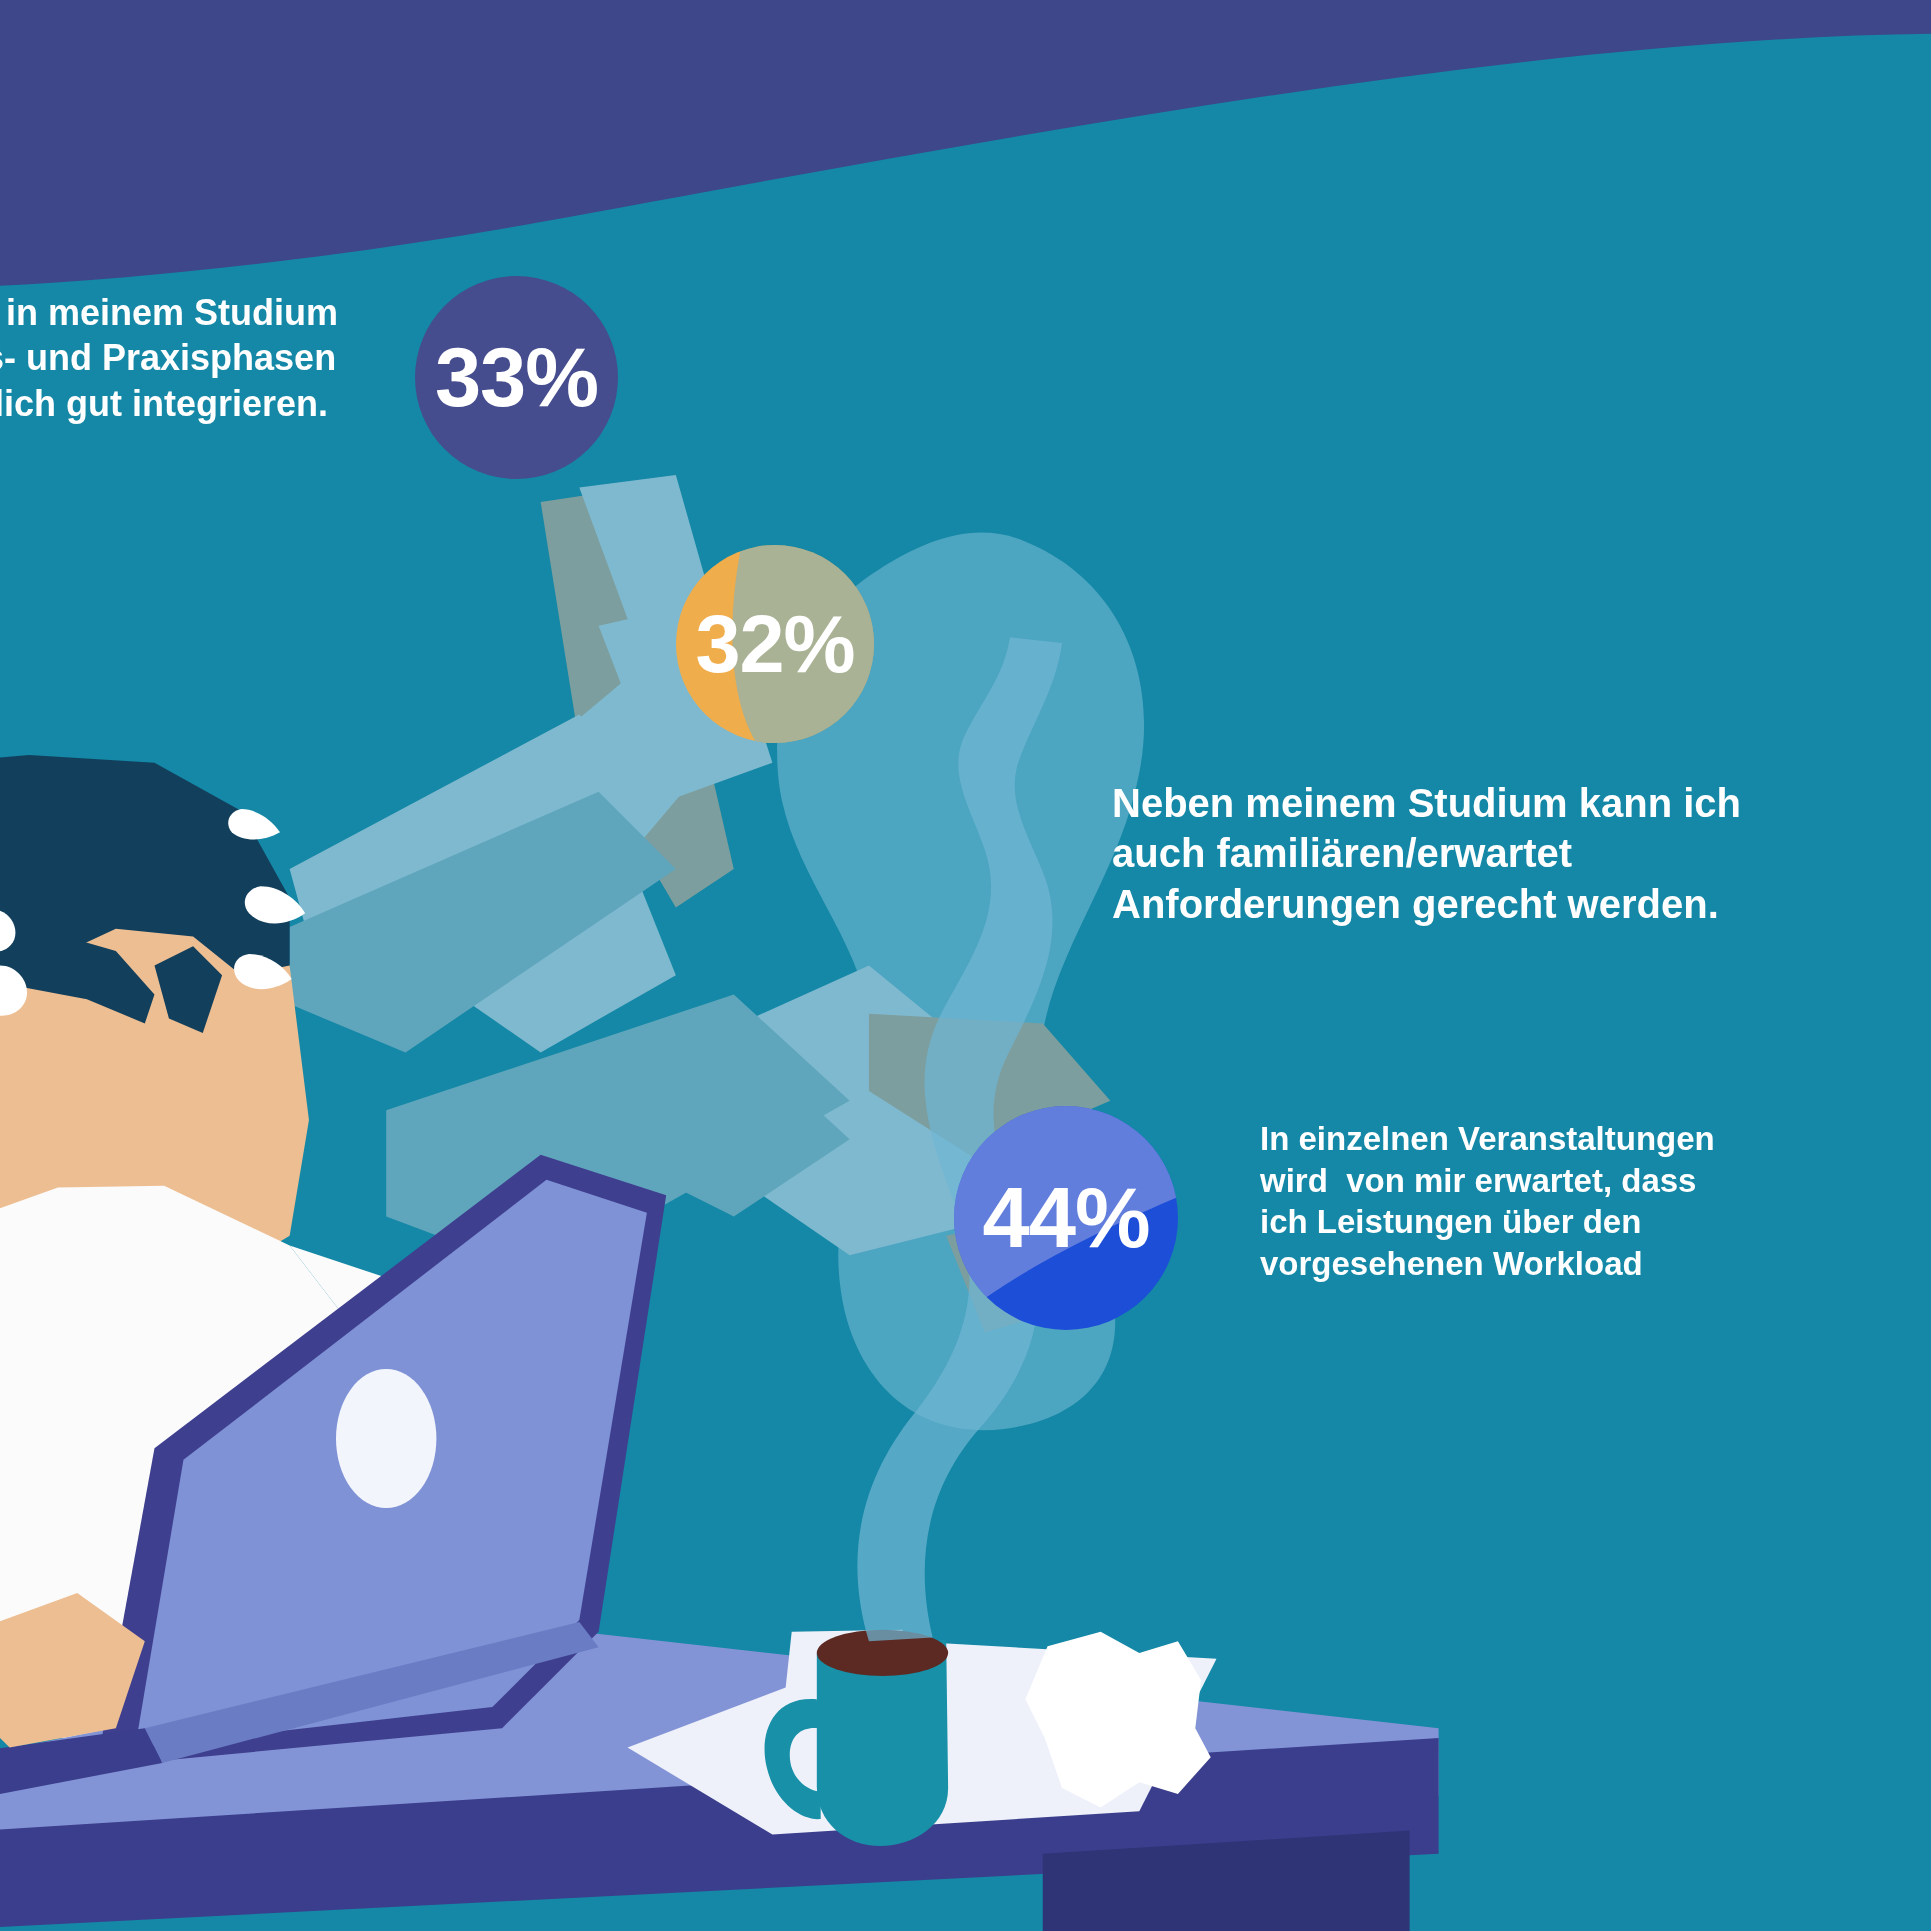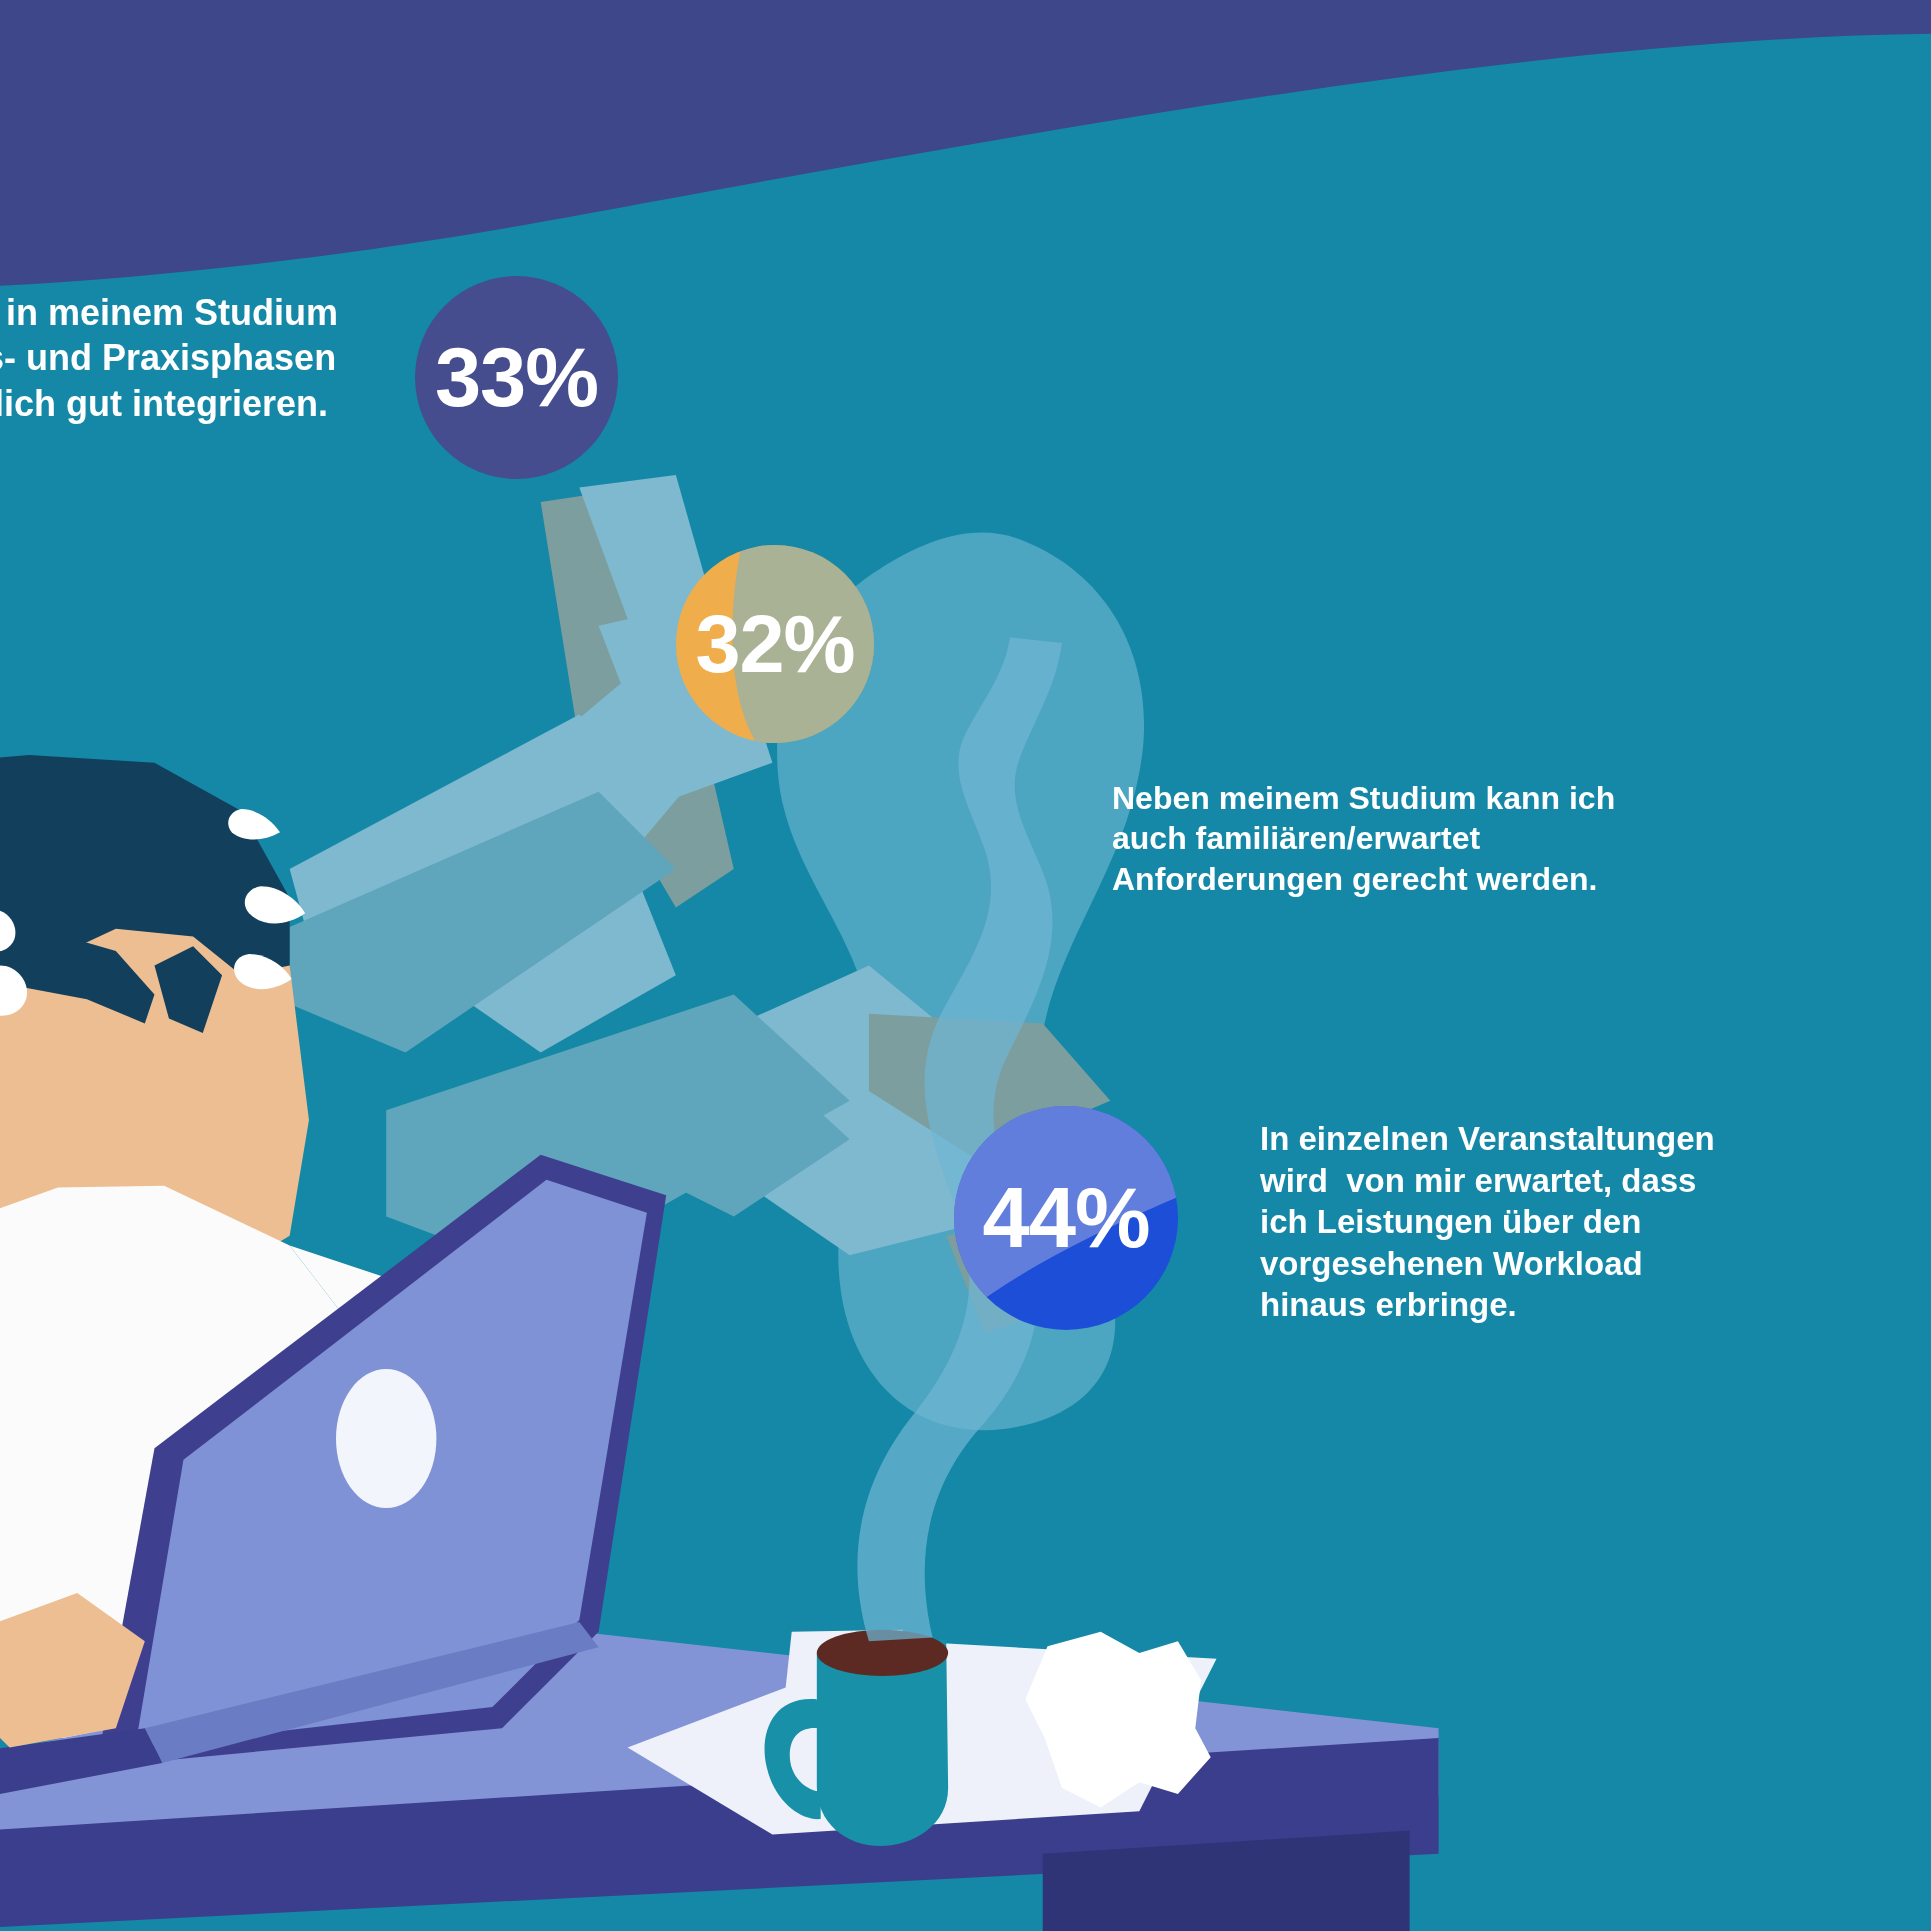--- a/index.html
+++ b/index.html
@@ -28,21 +28,21 @@
 
   
   .circle-haze{position:absolute;border-radius:50%;z-index:2;pointer-events:none;}
 
   
   .stmt{
     position:absolute;color:#ffffff;font-weight:bold;
     line-height:1.26;z-index:45;
   }
   #stmt-33{left:-48px;top:290px;width:444px;font-size:36px;text-align:left;}
-  #stmt-32{left:1112px;top:778px;width:579px;font-size:32px;}
+  #stmt-32{left:1112px;top:778px;width:579px;font-size:40px;}
   #stmt-44{left:1224px;top:1118px;width:599px;font-size:33px;margin-left:36px;}
   .stmt .ln{display:block;white-space:pre;}
 </style>
 </head>
 <body>
 
 <div id="stage">
 
   <svg class="layer" viewBox="0 0 2000 2000" preserveAspectRatio="none" style="z-index:1">
     <rect x="0" y="0" width="2000" height="2000" fill="#1488a6"></rect>
@@ -183,17 +183,16 @@
     <span class="ln">Neben meinem Studium kann ich</span>
     <span class="ln">auch familiären/erwartet</span>
     <span class="ln">Anforderungen gerecht werden.</span>
   </div>
 
   <div class="stmt" id="stmt-44">
     <span class="ln">In einzelnen Veranstaltungen</span>
     <span class="ln">wird  von mir erwartet, dass</span>
     <span class="ln">ich Leistungen über den</span>
     <span class="ln">vorgesehenen Workload</span>
-    <span class="ln">hinaus erbringe.</span>
   </div>
 
 </div>
 
 
 </body></html>

